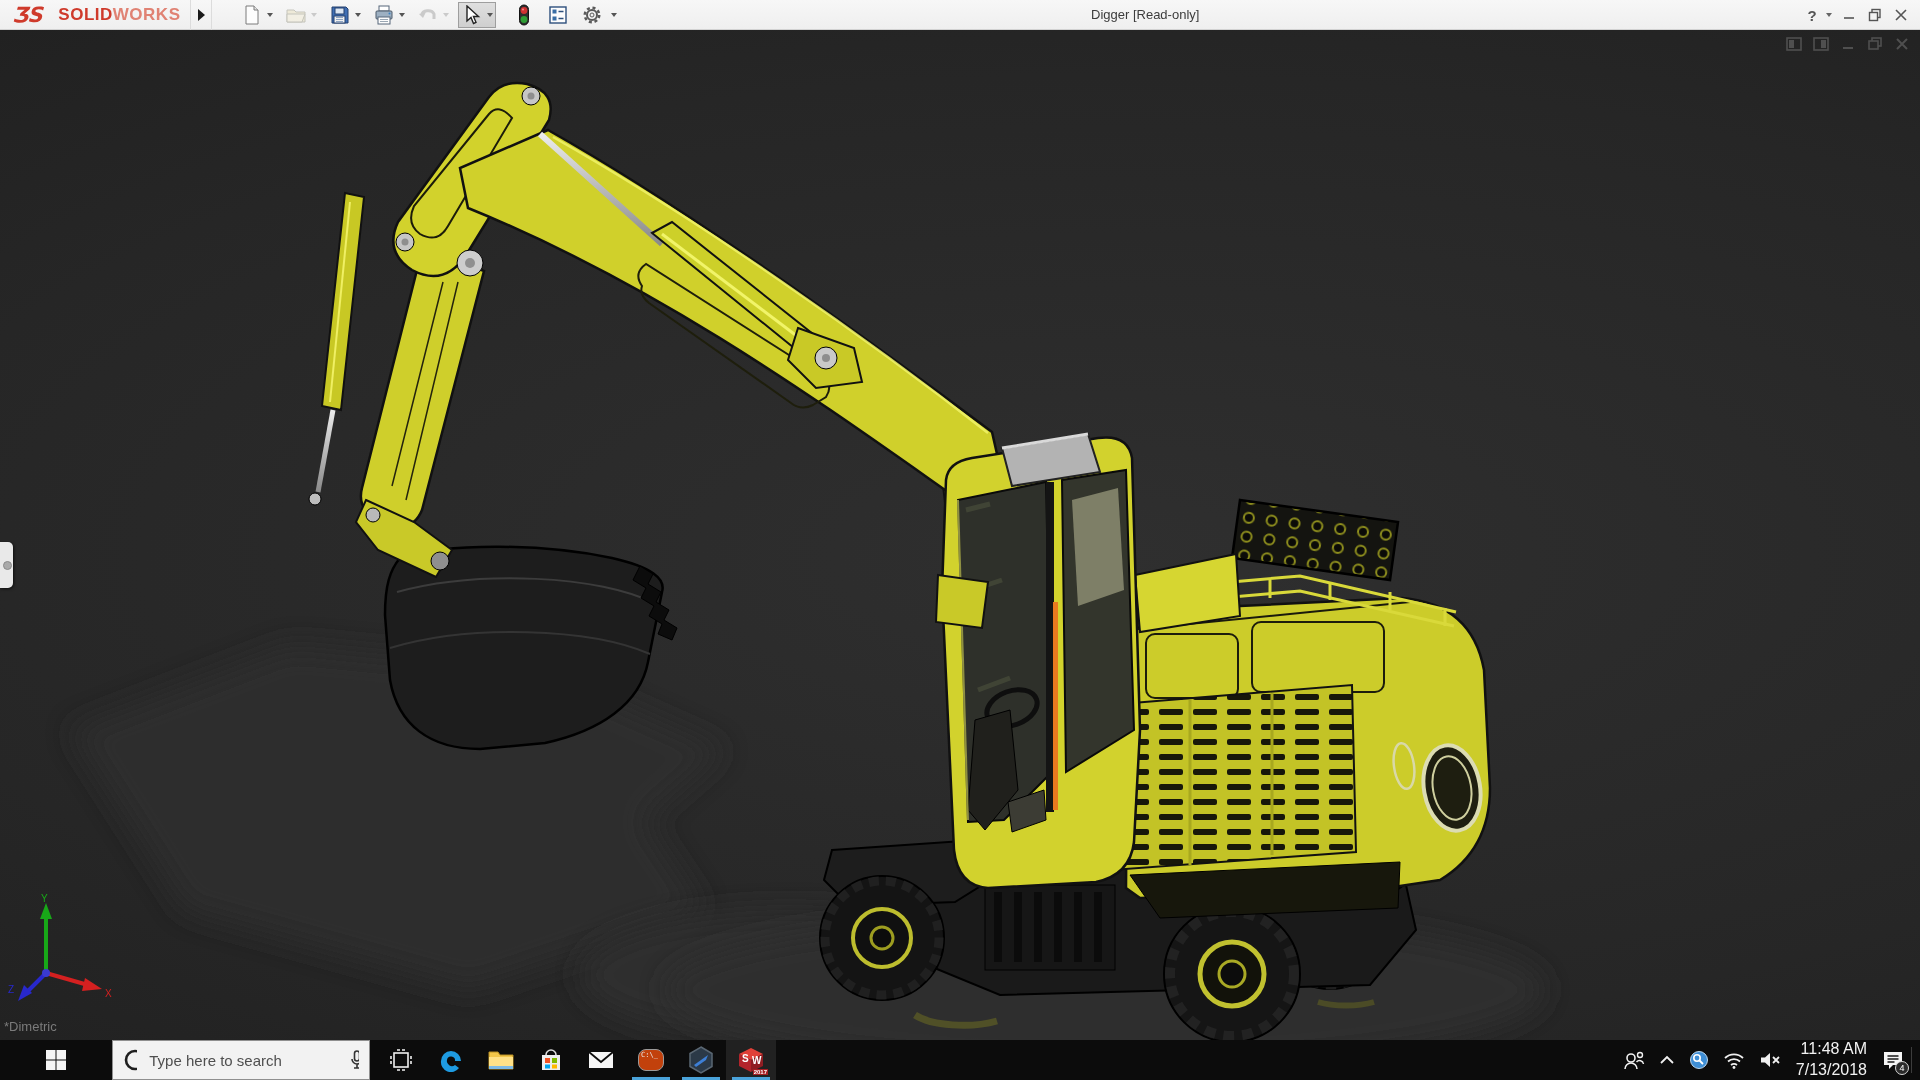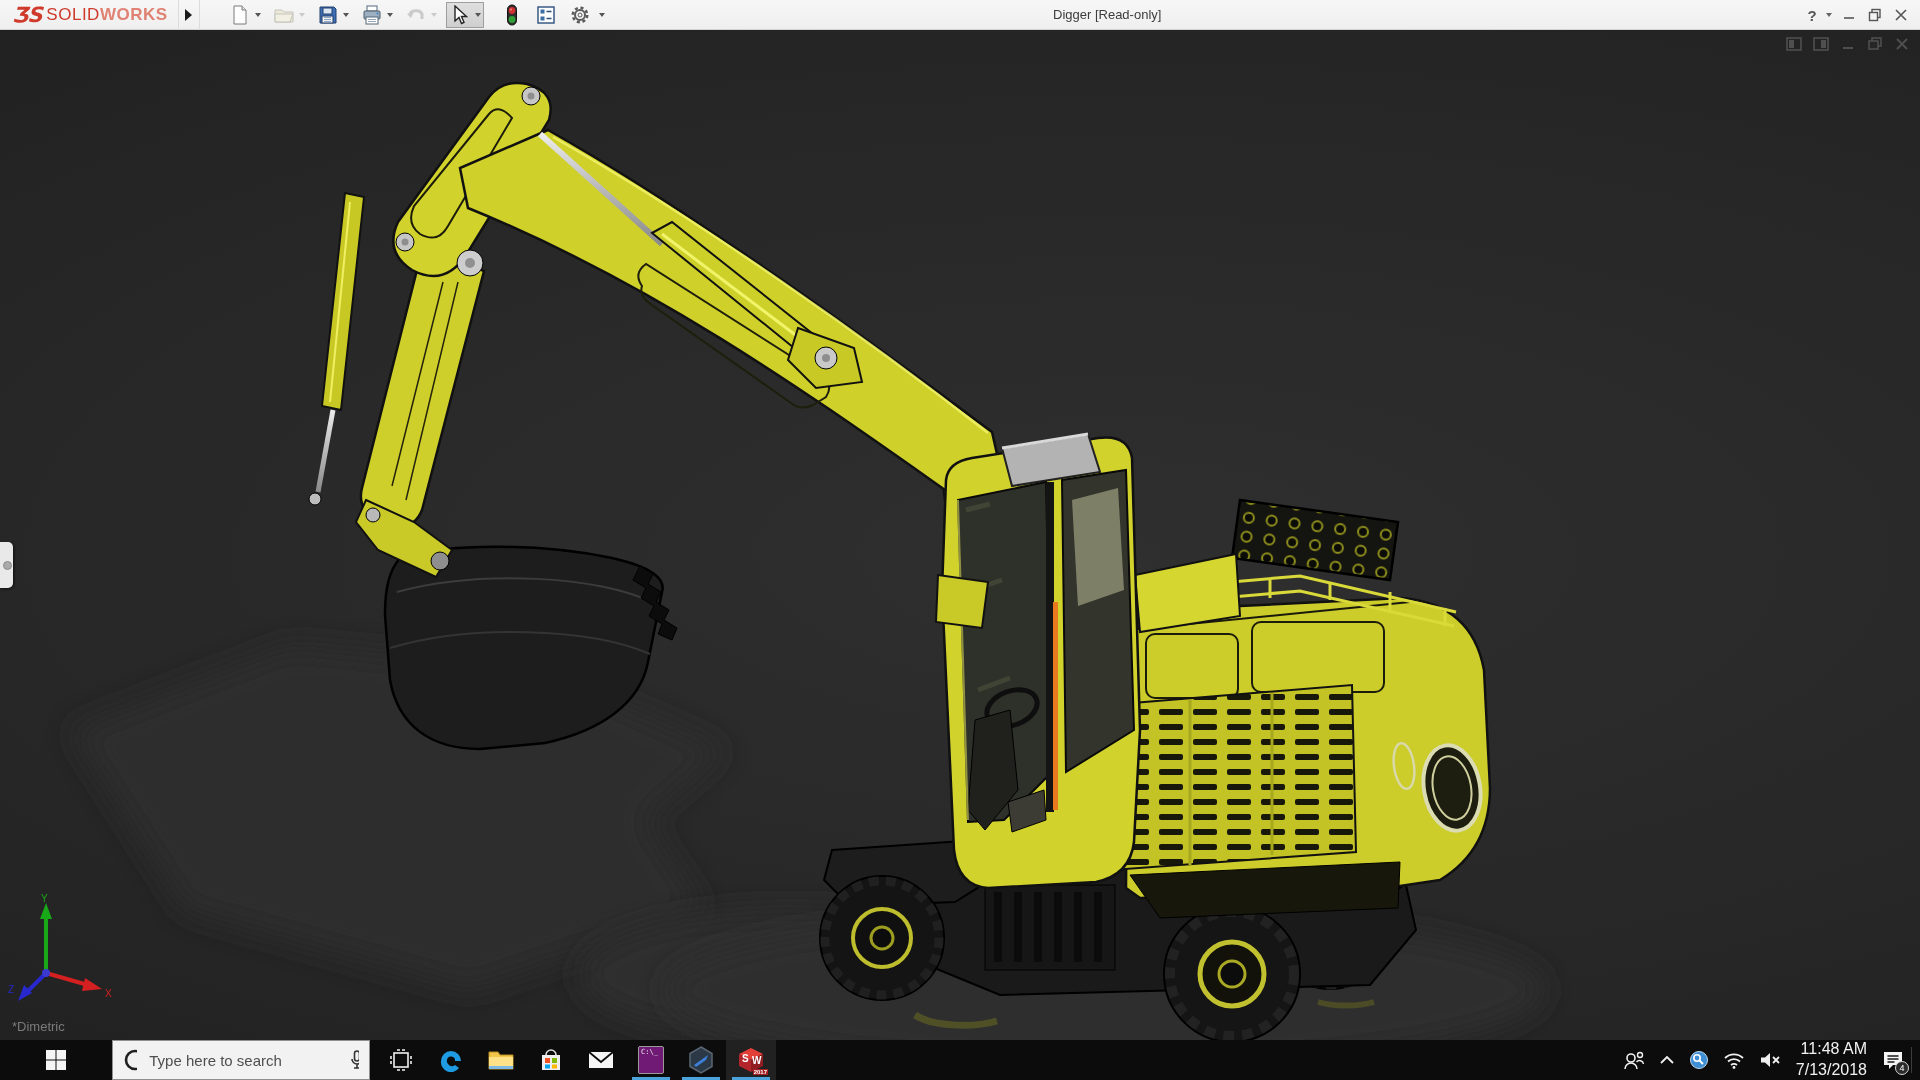--- a/index.html
+++ b/index.html
@@ -6,67 +6,67 @@
   html,body { width:1920px; height:1080px; overflow:hidden; background:#000;
               font-family:"Liberation Sans", sans-serif; }
 
   
   .titlebar { position:absolute; left:0; top:0; width:1920px; height:30px;
               background:linear-gradient(#f7f7f7,#efefef); border-bottom:1px solid #d2d2d2;
               display:flex; align-items:center; }
   .brand { display:flex; align-items:baseline; padding:0 10px 0 14px; height:30px; align-items:center; }
   .brand .mark { font-family:"DejaVu Sans",sans-serif; font-weight:bold; font-style:italic;
                  font-size:21px; color:#cf3a2b; letter-spacing:-1px; transform:skewX(-6deg); margin-right:3px;}
-  .brand .solid { font-weight:normal; font-size:17px; color:#cf3a2b; letter-spacing:.5px;}
+  .brand .solid { font-weight:bold; font-size:17px; color:#cf3a2b; letter-spacing:.5px;margin-left:12px;}
   .brand .works { font-weight:bold; font-size:17px; color:#e08273; letter-spacing:.5px;}
   .flyout { width:22px; height:30px; display:flex; align-items:center; justify-content:center;
             border-left:1px solid #dcdcdc; border-right:1px solid #dcdcdc; cursor:pointer;}
   .flyout .tri { width:0;height:0;border-left:7px solid #1a1a1a;border-top:6px solid transparent;border-bottom:6px solid transparent;}
   .tools { display:flex; align-items:center; margin-left:26px; height:30px; }
   .tbtn { display:flex; align-items:center; height:26px; padding:0 2px; margin-right:6px; border:1px solid transparent; }
   .tbtn .ic { width:22px; height:22px; display:flex; align-items:center; justify-content:center; }
   .tbtn .caret { width:0;height:0;border-top:4px solid #555;border-left:3.5px solid transparent;border-right:3.5px solid transparent; margin-left:4px;}
   .tbtn.disabled { opacity:.45; }
   .tbtn.disabled .caret{ border-top-color:#999; }
   .tbtn.active { background:linear-gradient(#dfdfdf,#cfcfcf); border:1px solid #9e9e9e; }
-  .title-text { position:absolute; left:1053px; top:0; height:30px; line-height:30px;
+  .title-text { position:absolute; left:1091px; top:0; height:30px; line-height:30px;
                 font-size:13px; color:#3c3c3c; }
   .wcontrols { position:absolute; right:8px; top:0; height:30px; display:flex; align-items:center; }
   .wbtn { width:26px; height:30px; display:flex; align-items:center; justify-content:center; color:#555; cursor:pointer;}
   .wbtn.help { font-size:15px; font-weight:bold; width:20px;}
   .wbtn .caret{ width:0;height:0;border-top:4px solid #666;border-left:3.5px solid transparent;border-right:3.5px solid transparent;}
 
   
   .viewport { position:absolute; left:0; top:30px; width:1920px; height:1010px;
               background:radial-gradient(130% 95% at 58% 52%, #2f2f2f 0%, #262626 50%, #1a1a1a 100%); }
   .model-svg { position:absolute; inset:0; }
   .doc-controls { position:absolute; top:5px; right:8px; display:flex; gap:7px; }
   .dbtn { width:20px; height:18px; display:flex; align-items:center; justify-content:center; cursor:pointer; }
   .side-tab { position:absolute; left:0; top:512px; width:13px; height:46px; background:#e9e9e9;
               border-radius:0 5px 5px 0; box-shadow:1px 1px 3px rgba(0,0,0,.6); cursor:pointer; }
   .side-tab::after { content:""; position:absolute; left:3px; top:19px; width:7px; height:7px;
                      border-radius:50%; background:#aaa; border:1px solid #8a8a8a;}
   .triad { position:absolute; left:6px; bottom:32px; }
-  .view-label { position:absolute; left:12px; bottom:6px; font-size:13px; color:#7b7b7b; }
+  .view-label { position:absolute; left:4px; bottom:6px; font-size:13px; color:#7b7b7b; }
 
   
   .taskbar { position:absolute; left:0; top:1040px; width:1920px; height:40px; background:#0c0c0c;
              display:flex; align-items:center; }
   .start { width:112px; height:40px; display:flex; align-items:center; justify-content:center; cursor:pointer;}
   .searchbox { width:258px; height:40px; background:#f2f2f2; border:1px solid #8f8f8f;
                display:flex; align-items:center; padding:0 10px;justify-content:space-between; }
   .searchbox input { flex:1; border:none; outline:none; background:transparent; font-size:15px;
                      color:#333; font-family:"Liberation Sans",sans-serif; margin-left:12px;}
   .searchbox input::placeholder { color:#4f4f4f; opacity:1; }
   .tb-apps { display:flex; height:40px; margin-left:6px;}
   .appbtn { width:50px; height:40px; display:flex; align-items:center; justify-content:center;
             position:relative; cursor:pointer; }
   .appbtn.running::after { content:""; position:absolute; bottom:0; left:6px; right:6px; height:3px; background:#4aa3da;}
   .appbtn.activeapp { background:rgba(255,255,255,.09); }
-  .cmdface { width:26px; height:28px; background:#701a75; border:1px solid #9a9a9a; border-radius:2px;
+  .cmdface { width:26px; height:22px; background:#c2410c; border:1px solid #9a9a9a; border-radius:8px;
              color:#e6e6e6; font-family:"DejaVu Sans Mono",monospace; font-size:7px; padding:1px 2px;}
   .swcube { position:relative; width:26px; height:26px; }
   .swcube .s, .swcube .w { position:absolute; color:#fff; font-weight:bold; font-size:10px; }
   .swcube .s { left:4px; top:6px;} .swcube .w { left:14px; top:8px;}
   .swcube .yr { position:absolute; right:-4px; bottom:-2px; color:#fff; font-weight:bold; font-size:6px;
                 background:#a51e23; padding:0 1px;}
   .tray { margin-left:auto; display:flex; align-items:center; height:40px; }
   .trbtn { height:40px; display:flex; align-items:center; justify-content:center; padding:0 7px; cursor:pointer; position:relative;}
   .clock { text-align:right; color:#f2f2f2; font-size:16px; line-height:1.3; padding:0 8px; cursor:pointer;}
   .badge { position:absolute; right:2px; bottom:5px; width:14px; height:14px; border-radius:50%;

